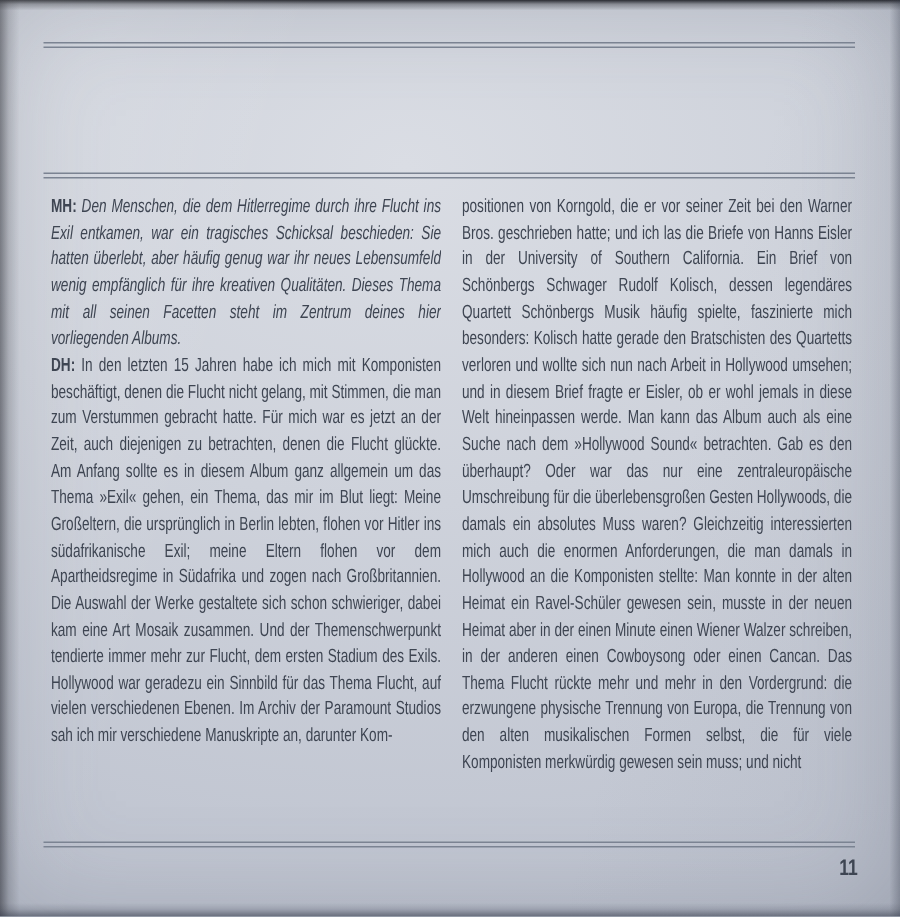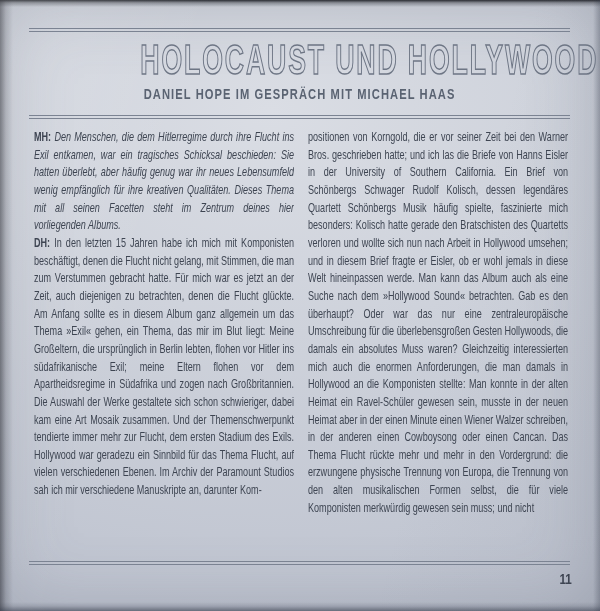--- a/index.html
+++ b/index.html
@@ -81,28 +81,20 @@
 <div class="photo">
 
   <div class="edge edge-top"></div>
   <div class="edge edge-left"></div>
   <div class="edge edge-bottom"></div>
   <div class="edge edge-right"></div>
   <div class="sheen"></div>
 
   <div class="rule rule-top"></div>
 
-  <div class="hdr">
-    <div class="title-line">
-      <span class="title-inner">HOLOCAUST UND HOLLYWOOD</span>
-    </div>
-    <div class="subtitle-line">
-      <span class="subtitle-inner">DANIEL HOPE IM GESPRÄCH MIT MICHAEL HAAS</span>
-    </div>
-  </div>
 
   <div class="rule rule-mid"></div>
 
   <div class="col col-left">
     <p class="para voice-mh"><span class="speaker">MH:</span> <span>Den Menschen, die dem Hitlerregime durch ihre Flucht ins Exil entkamen, war ein tragisches Schicksal beschieden: Sie hatten überlebt, aber häufig genug war ihr neues Lebensumfeld wenig empfänglich für ihre kreativen Qualitäten. Dieses Thema mit all seinen Facetten steht im Zentrum deines hier vorliegenden Albums.</span></p>
     <p class="para"><span class="speaker">DH:</span> <span>In den letzten 15 Jahren habe ich mich mit Komponisten beschäftigt, denen die Flucht nicht gelang, mit Stimmen, die man zum Verstummen gebracht hatte. Für mich war es jetzt an der Zeit, auch diejenigen zu betrachten, denen die Flucht glückte. Am Anfang sollte es in diesem Album ganz allgemein um das Thema »Exil« gehen, ein Thema, das mir im Blut liegt: Meine Großeltern, die ursprünglich in Berlin lebten, flohen vor Hitler ins südafrikanische Exil; meine Eltern flohen vor dem Apartheidsregime in Südafrika und zogen nach Großbritannien. Die Auswahl der Werke gestaltete sich schon schwieriger, dabei kam eine Art Mosaik zusammen. Und der Themenschwerpunkt tendierte immer mehr zur Flucht, dem ersten Stadium des Exils. Hollywood war geradezu ein Sinnbild für das Thema Flucht, auf vielen verschiedenen Ebenen. Im Archiv der Paramount Studios sah ich mir verschiedene Manuskripte an, darunter Kom-</span></p>
   </div>
 
   <div class="col col-right">
     <p class="para">positionen von Korngold, die er vor seiner Zeit bei den Warner Bros. geschrieben hatte; und ich las die Briefe von Hanns Eisler in der University of Southern California. Ein Brief von Schönbergs Schwager Rudolf Kolisch, dessen legendäres Quartett Schönbergs Musik häufig spielte, faszinierte mich besonders: Kolisch hatte gerade den Bratschisten des Quartetts verloren und wollte sich nun nach Arbeit in Hollywood umsehen; und in diesem Brief fragte er Eisler, ob er wohl jemals in diese Welt hineinpassen werde. Man kann das Album auch als eine Suche nach dem »Hollywood Sound« betrachten. Gab es den überhaupt? Oder war das nur eine zentraleuropäische Umschreibung für die überlebensgroßen Gesten Hollywoods, die damals ein absolutes Muss waren? Gleichzeitig interessierten mich auch die enormen Anforderungen, die man damals in Hollywood an die Komponisten stellte: Man konnte in der alten Heimat ein Ravel-Schüler gewesen sein, musste in der neuen Heimat aber in der einen Minute einen Wiener Walzer schreiben, in der anderen einen Cowboysong oder einen Cancan. Das Thema Flucht rückte mehr und mehr in den Vordergrund: die erzwungene physische Trennung von Europa, die Trennung von den alten musikalischen Formen selbst, die für viele Komponisten merkwürdig gewesen sein muss; und nicht</p>

